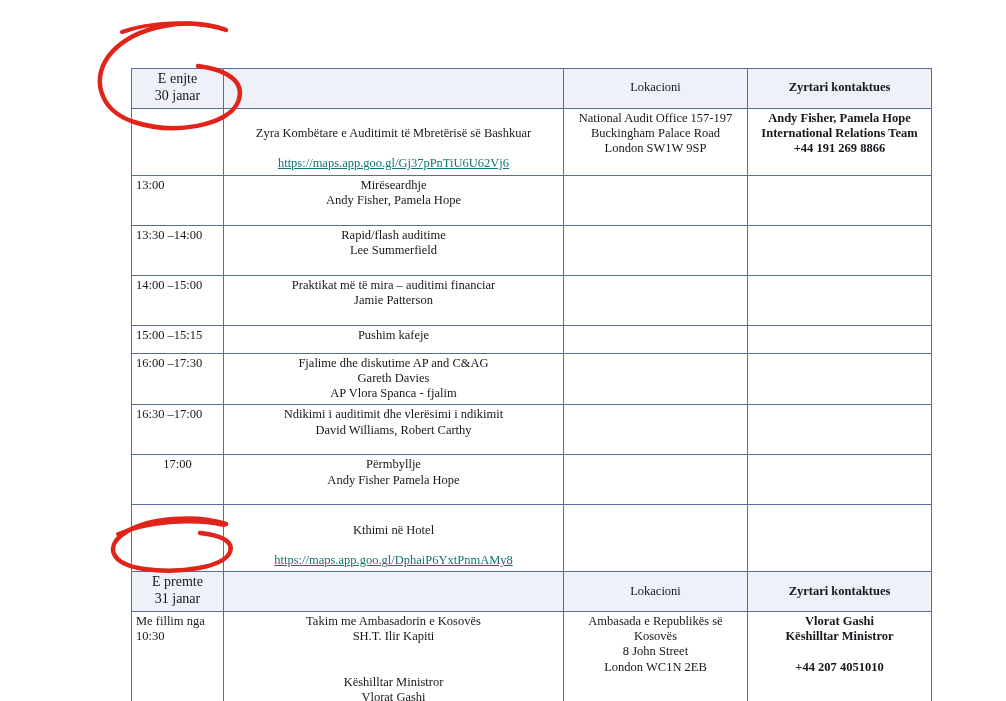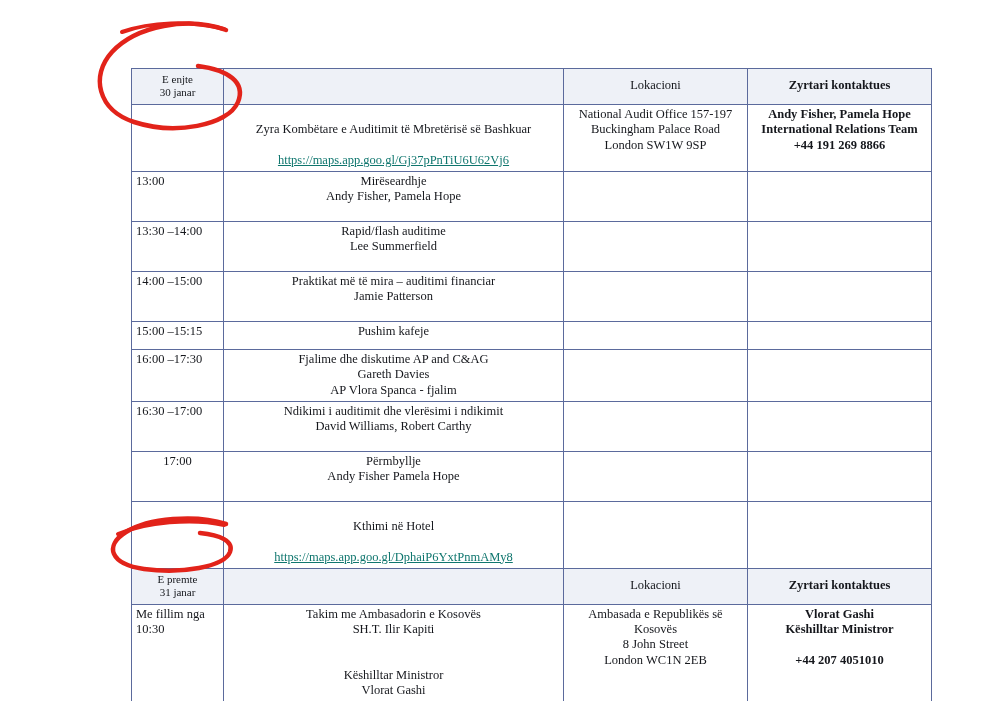--- a/index.html
+++ b/index.html
@@ -71,21 +71,21 @@
 
   tr.header-row td {
     text-align: center;
     background: #eef1f7;
     height: 30px;
     vertical-align: middle;
   }
   tr.header-row td.time {
     text-align: center;
     white-space: pre-line;
-    font-size: 11px;
+    font-size: 14px;
     line-height: 1.2;
   }
 
   .link {
     text-decoration: underline;
     color: #0f766e;
   }
 
   .pad-a { height: 44px; }
   .pad-b { height: 40px; font-family: Liberation Serif, serif; }

